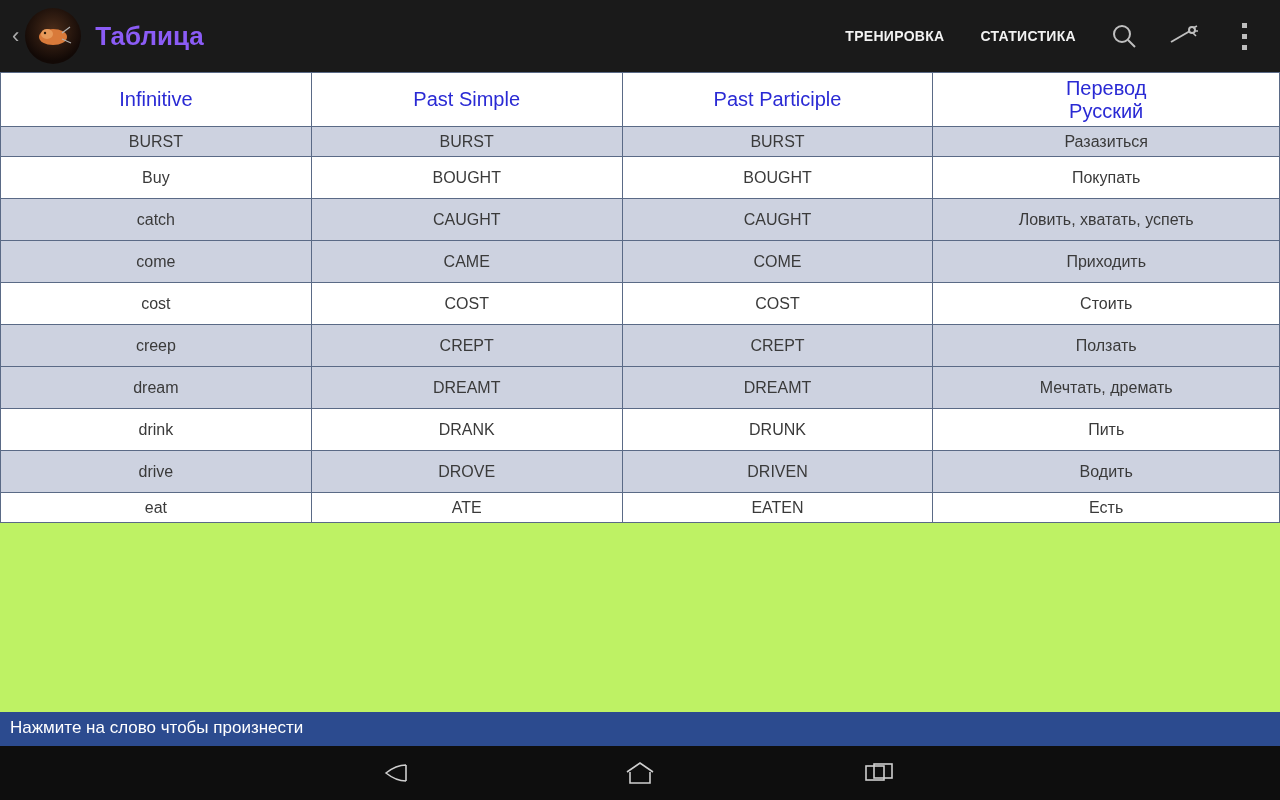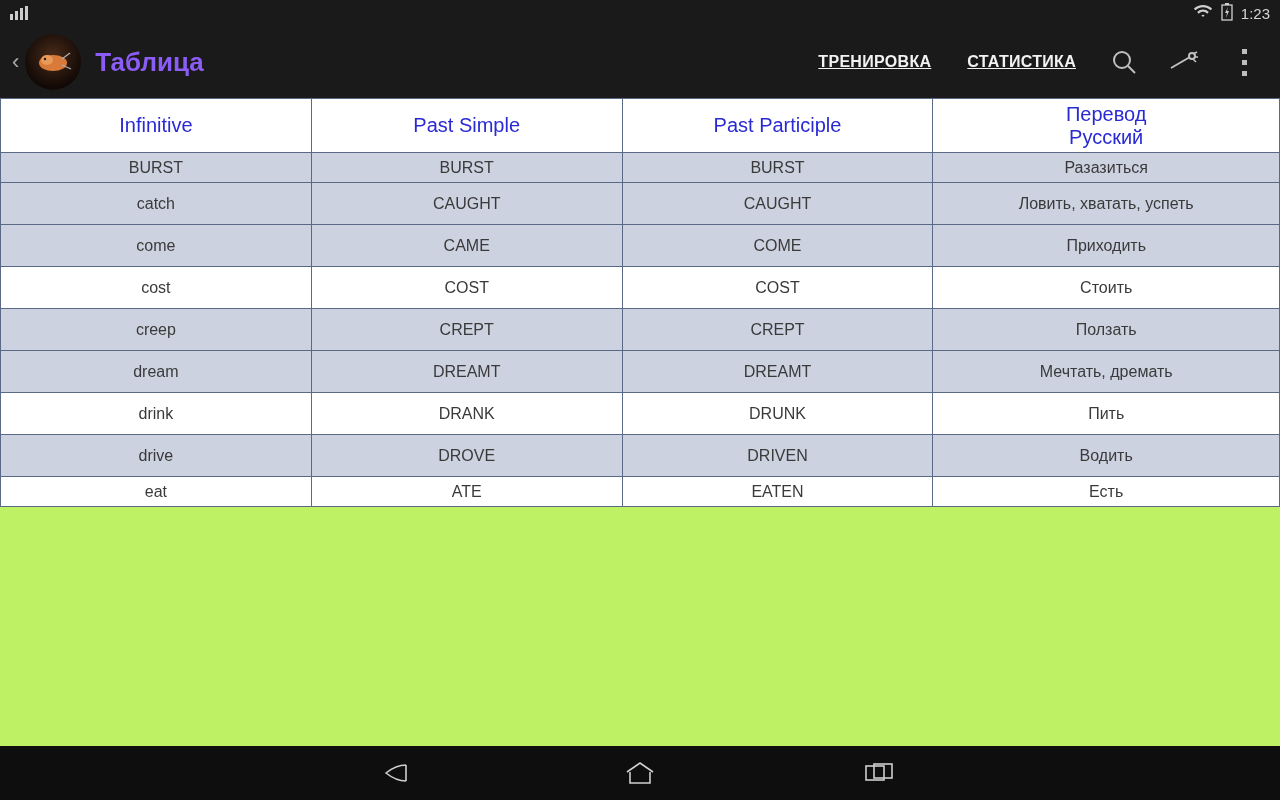--- a/index.html
+++ b/index.html
@@ -28,21 +28,21 @@
   .back-chevron { color:#aaa; font-size:22px; padding:0 2px 0 4px;}
   .app-icon {
     width: 56px; height: 56px; border-radius: 50%;
     background: radial-gradient(circle at 50% 40%, #4a2c1a, #120906 70%);
     position: relative; flex: 0 0 auto; margin-right:10px;
     display:flex; align-items:center; justify-content:center;
   }
   .app-icon svg{display:block}
   .app-title { font-size: 26px; font-weight: 700; color: #8b5cf6; flex: 0 0 auto; }
   .action-spacer { flex: 1 1 auto; }
-  .action-text-btn { color: #f2f2f2; font-size: 16px; font-weight: 600; padding: 0 16px; letter-spacing: .3px; cursor:pointer;text-decoration:underline; }
+  .action-text-btn { color: #f2f2f2; font-size: 14px; font-weight: 600; padding: 0 16px; letter-spacing: .3px; cursor:pointer; }
   .action-icon-btn { width: 56px; height: 56px; display:flex; align-items:center; justify-content:center; cursor:pointer; color:#bfbfbf; }
   .action-icon-btn svg { stroke:#bfbfbf; }
   .overflow-dots { display:flex; flex-direction:column; gap:6px; align-items:center; }
   .overflow-dots span{ width:5px; height:5px; background:#bdbdbd; display:block; }
 
   
   .table-wrap { flex: 1 1 auto; position: relative; overflow: hidden; background:#bef264; }
   table { width: 100%; border-collapse: collapse; table-layout: fixed; }
   col.c1,col.c2,col.c3{width:24.3%}
   col.c4{width:27.1%}
@@ -79,45 +79,20 @@
   .nav-bar {
     height: 54px; background:#0e0e0e;
     display:flex; align-items:center; justify-content:center; gap:180px;
   }
   .nav-btn{ color:#cfcfcf; display:flex; align-items:center; justify-content:center; width:60px; height:40px; cursor:pointer;}
 </style>
 </head>
 <body>
 <div class="screen">
 
-  <div class="status-bar">
-    <div class="status-left">
-      <span class="bars-icon">
-          <span></span>
-          <span></span>
-          <span></span>
-          <span></span>
-        </span>
-    </div>
-    <div class="status-right">
-      <span>
-        <svg width="20" height="16" viewBox="0 0 24 18">
-            <path d="M1 5 C7 -1 17 -1 23 5 L21 7 C16 2 8 2 3 7 Z M5 9 C9 5 15 5 19 9 L17 11 C14 8 10 8 7 11 Z M10 13 C11 12 13 12 14 13 L12 15 Z" fill="#cfcfcf"></path>
-          </svg>
-      </span>
-      <span>
-        <svg width="12" height="18" viewBox="0 0 12 18">
-            <rect x="1" y="2" width="10" height="15" fill="none" stroke="#cfcfcf" stroke-width="1.3"></rect>
-            <rect x="4" y="0" width="4" height="2" fill="#cfcfcf"></rect>
-            <path d="M7 4 L4 10 L6 10 L5 15 L8 8 L6 8 Z" fill="#cfcfcf"></path>
-          </svg>
-      </span>
-      <span>1:23</span>
-    </div>
-  </div>
 
   <div class="action-bar">
     <span class="back-chevron">‹</span>
     <div class="app-icon">
       <svg width="42" height="30" viewBox="0 0 42 30">
         <ellipse cx="21" cy="16" rx="14" ry="8" fill="#d97a3a"></ellipse>
         <ellipse cx="15" cy="13" rx="6" ry="5" fill="#e89a5a"></ellipse>
         <path d="M30 12 L38 6 M30 18 L39 22" stroke="#b0b0b0" stroke-width="1.2"></path>
         <circle cx="13" cy="12" r="1.2" fill="#2a1a0a"></circle>
       </svg>
@@ -167,20 +142,26 @@
           </th>
         </tr>
       </thead>
       <tbody id="verb-body">
           <tr class="alt partial">
             <td>BURST</td>
             <td>BURST</td>
             <td>BURST</td>
             <td>Разазиться</td>
           </tr>
+          <tr>
+            <td>Buy</td>
+            <td>BOUGHT</td>
+            <td>BOUGHT</td>
+            <td>Покупать</td>
+          </tr>
           <tr class="alt">
             <td>catch</td>
             <td>CAUGHT</td>
             <td>CAUGHT</td>
             <td>Ловить, хватать, успеть</td>
           </tr>
           <tr class="alt">
             <td>come</td>
             <td>CAME</td>
             <td>COME</td>
@@ -217,20 +198,21 @@
             <td>Водить</td>
           </tr>
           <tr class="partial">
             <td>eat</td>
             <td>ATE</td>
             <td>EATEN</td>
             <td>Есть</td>
           </tr>
         </tbody>
     </table>
+    <div class="hint-bar">Нажмите на слово чтобы произнести</div>
   </div>
 
   <div class="nav-bar">
     <div class="nav-btn">
       <svg width="34" height="24" viewBox="0 0 34 24" fill="none" stroke="#cfcfcf" stroke-width="1.6">
           <path d="M23 4 L23 20 M23 20 C14 20 8 16 3 12 C8 8 14 4 23 4"></path>
         </svg>
     </div>
     <div class="nav-btn">
       <svg width="34" height="26" viewBox="0 0 34 26" fill="none" stroke="#cfcfcf" stroke-width="1.6">

